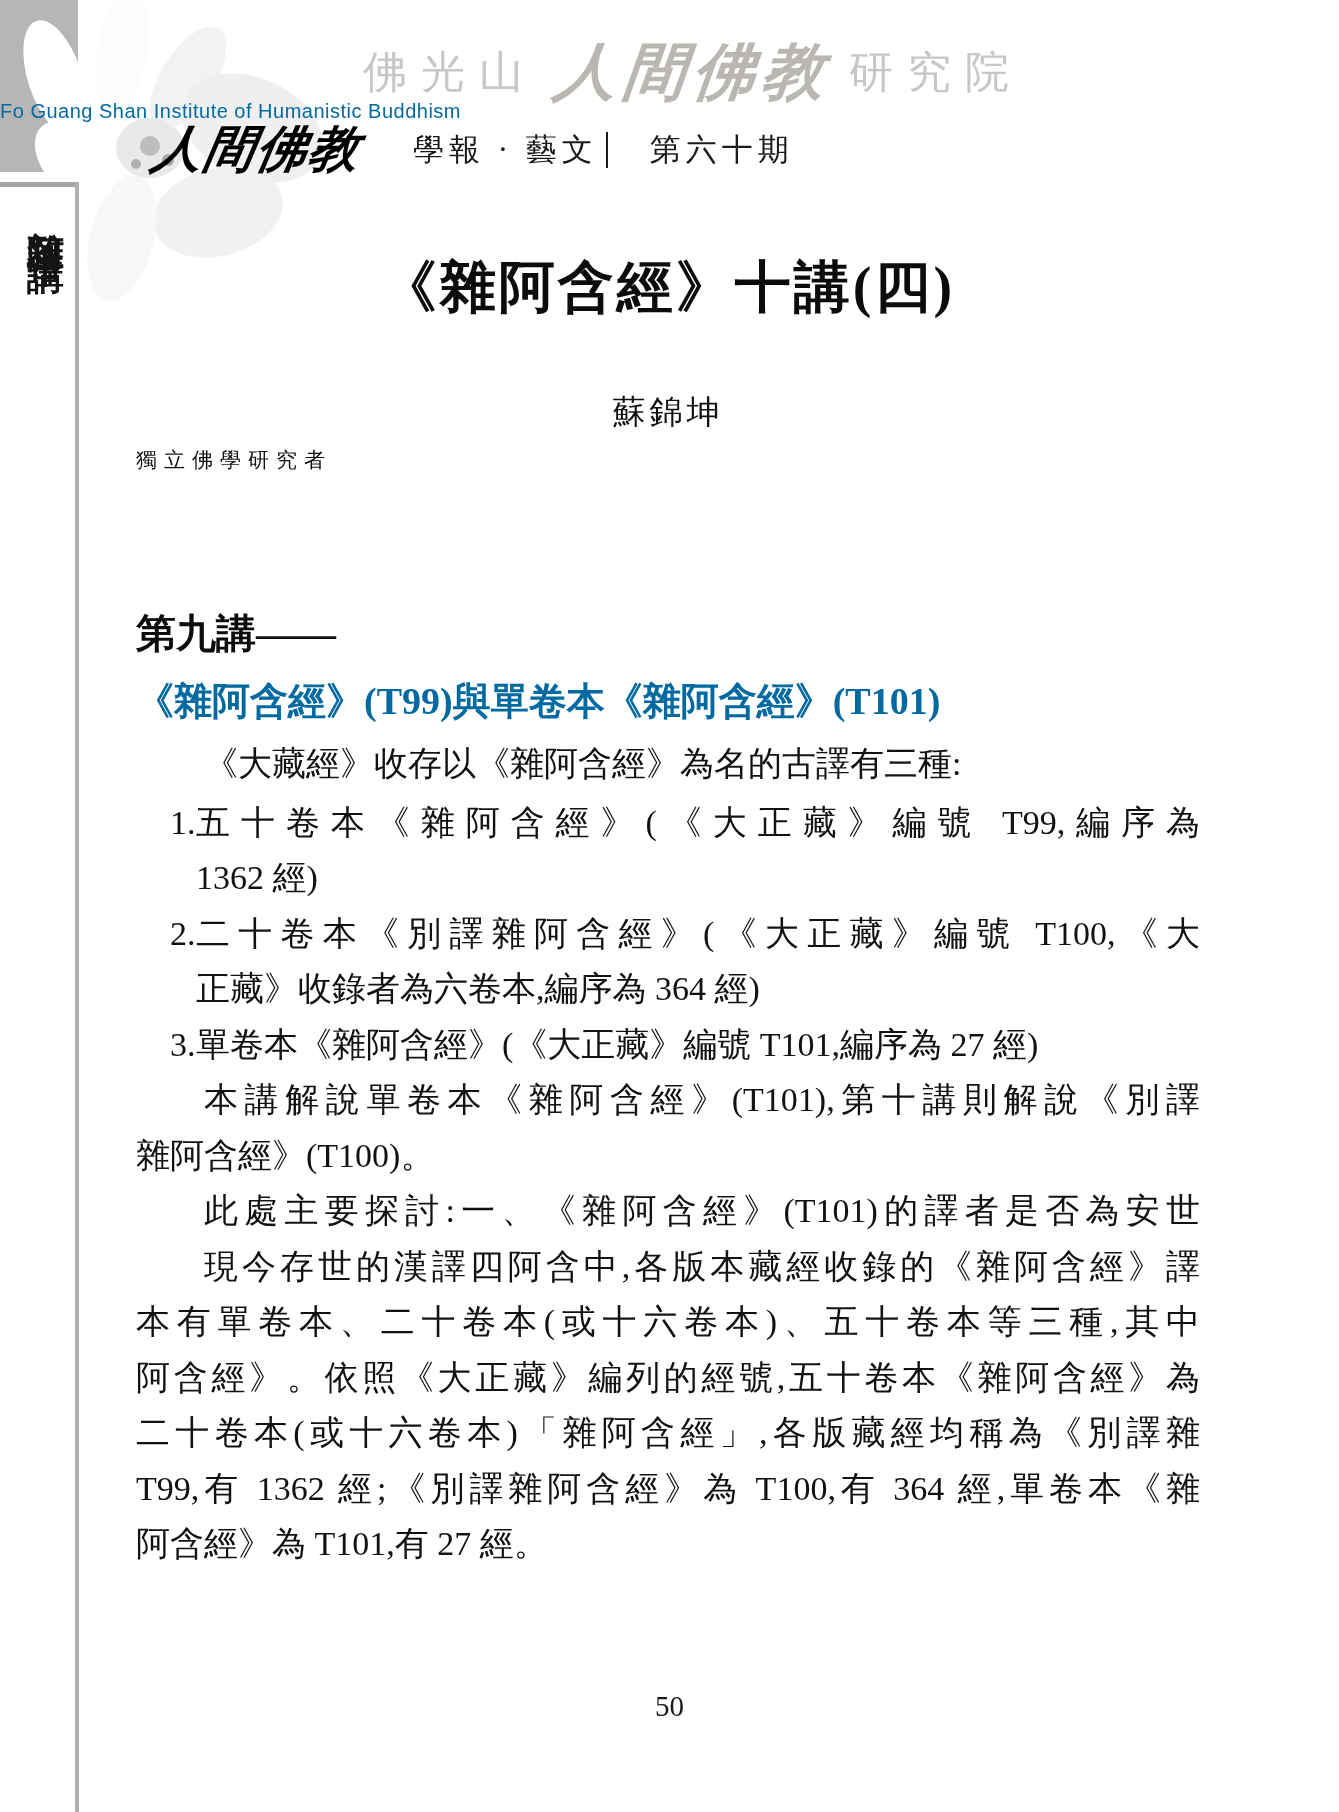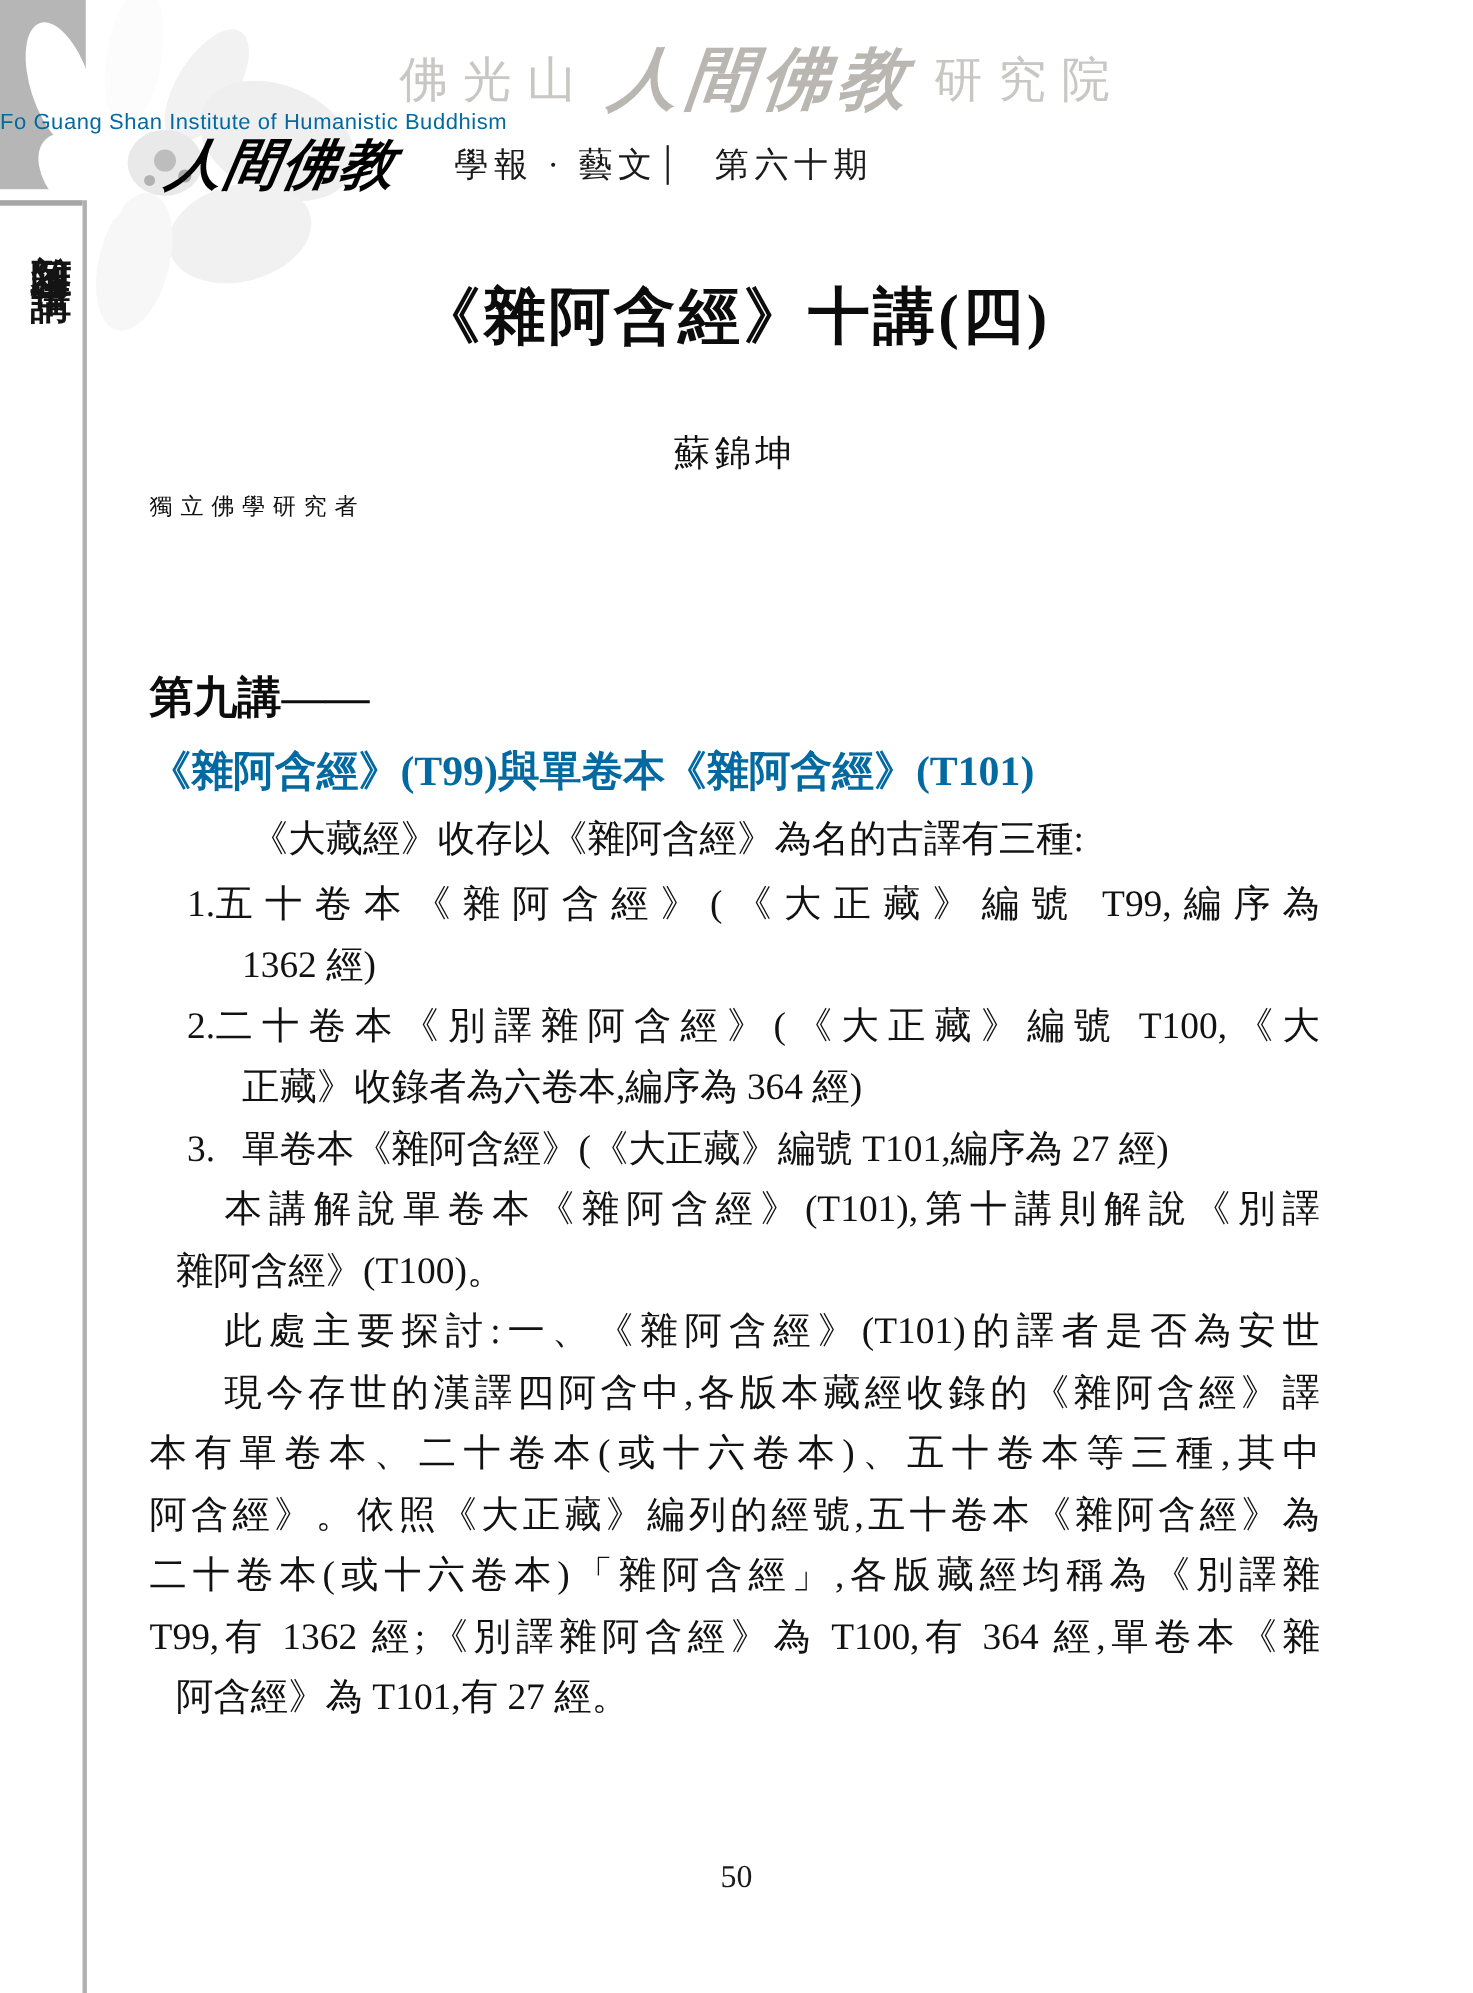--- a/index.html
+++ b/index.html
@@ -144,21 +144,21 @@
 
   
   .bodytext {
     position: absolute; left: 136px; top: 736px;
     width: 1064px;
     font-size: 34px;
     line-height: 55.5px;
     color: #121212;
   }
   .line { text-align: justify; text-align-last: justify; }
-  .line.last { text-align-last: left; margin-left: 24px; }
+  .line.last { text-align-last: left; }
   .para > .line:first-child, .intro > .line:first-child { text-indent: 2em; }
   .numlist { margin-top: 3px; }
   .num-item { position: relative; padding-left: 60px; }
   .num-marker { position: absolute; left: 34px; top: 0; }
 
   .pageno {
     position: absolute; left: 0; top: 1690px;
     width: 1339px;
     text-align: center;
     font-size: 29px;

